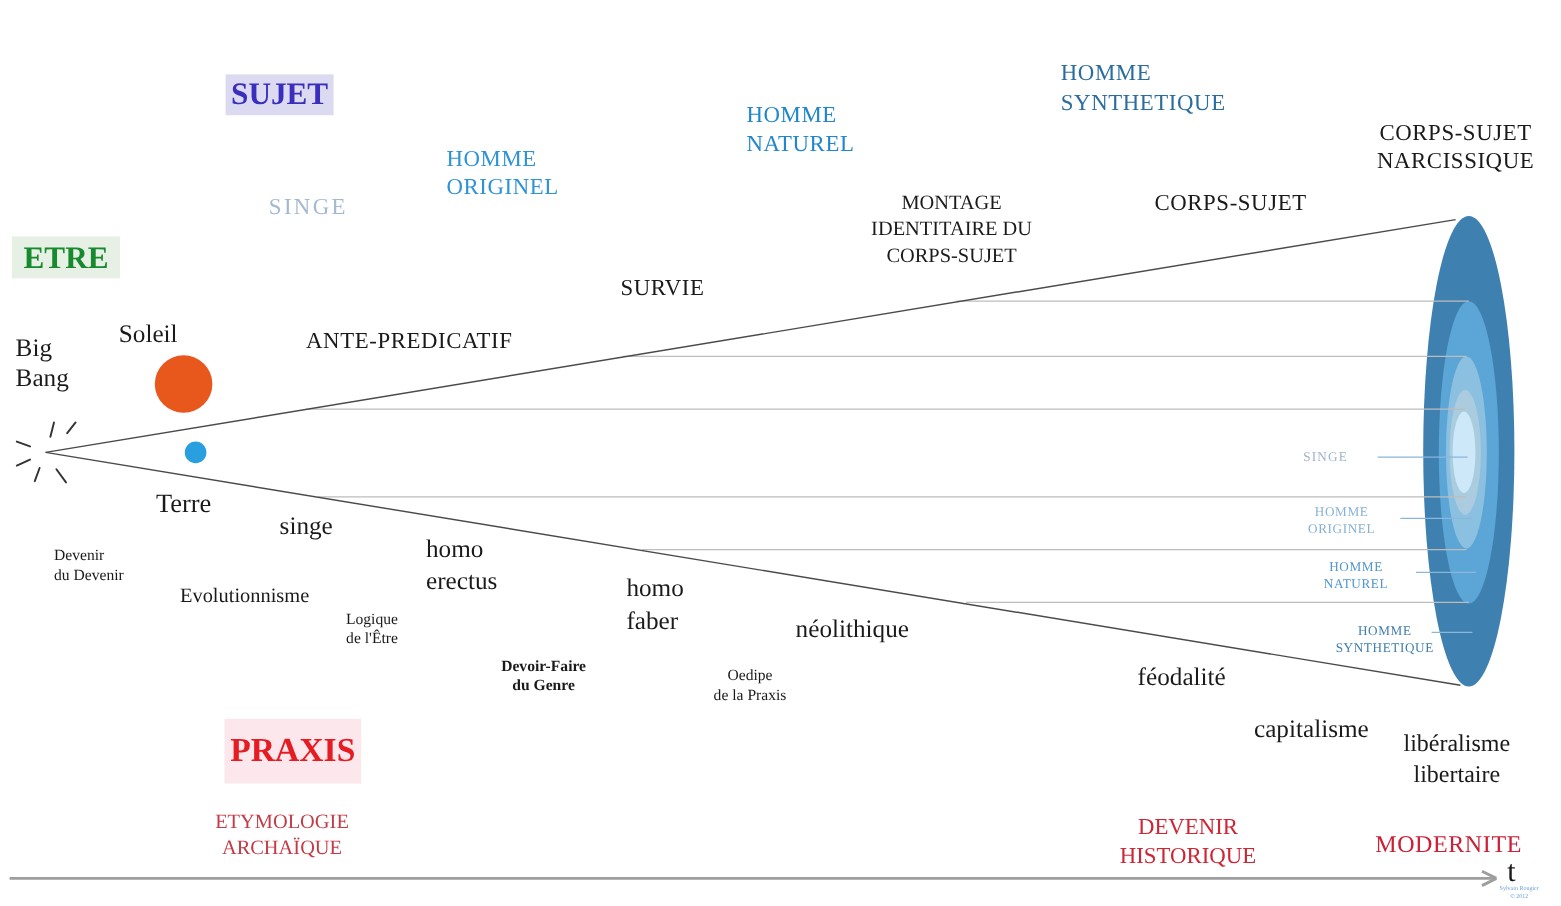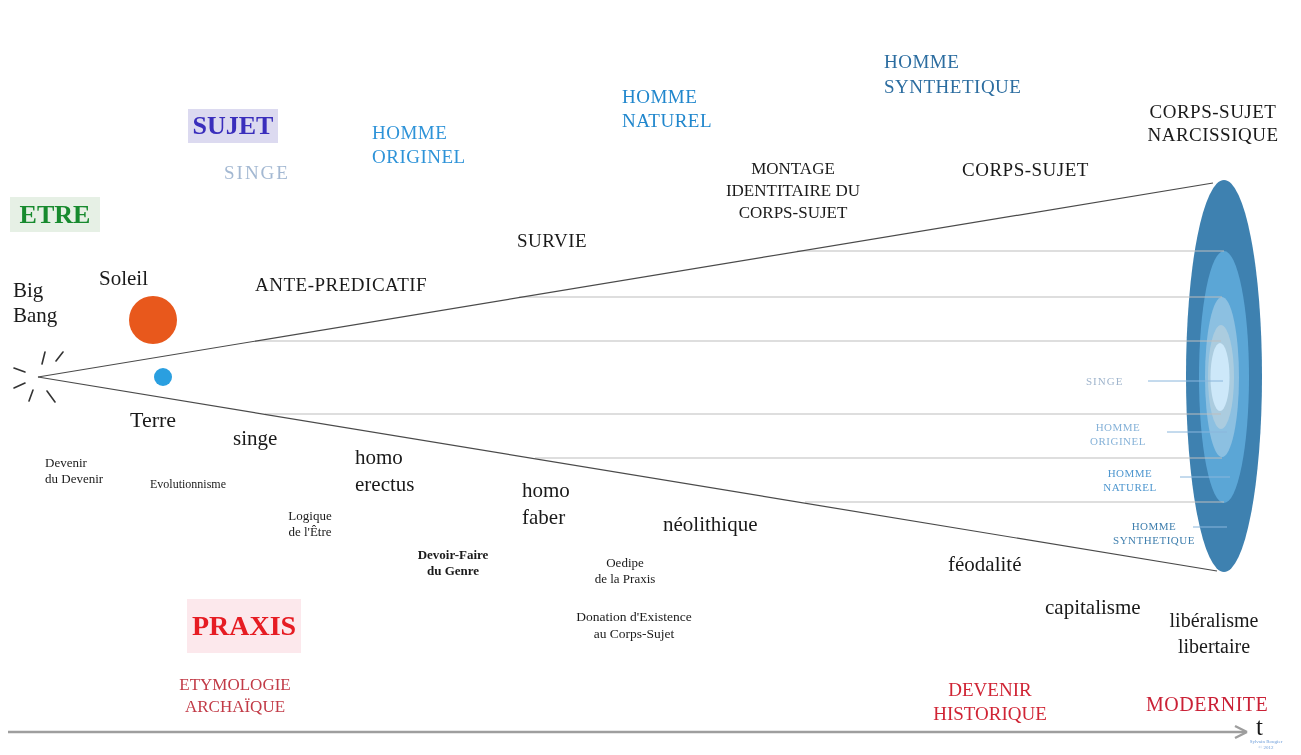--- a/index.html
+++ b/index.html
@@ -55,21 +55,21 @@
       <line x1="1193" y1="527" x2="1227" y2="527"></line>
     </g>
 
     <g stroke="#9e9e9e" stroke-width="2.4">
       <line x1="8" y1="732" x2="1246" y2="732"></line>
       <line x1="1235" y1="726" x2="1247" y2="732"></line>
       <line x1="1235" y1="738" x2="1247" y2="732"></line>
     </g>
   </svg>
 
-  <div class="box" style="left:188px;top:62px;width:90px;height:34px;background:#dcdaf0;color:#3a2ebc;font-size:26px;margin-top:47px;">SUJET</div>
+  <div class="box" style="left:188px;top:62px;width:90px;height:34px;background:#dcdaf0;color:#3a2ebc;font-size:26px;">SUJET</div>
   <div class="box" style="left:10px;top:197px;width:90px;height:35px;background:#e6f0e5;color:#178a2e;font-size:26px;text-align:center;">ETRE</div>
   <div class="box" style="left:187px;top:599px;width:114px;height:54px;background:#fce8ec;color:#e61c23;font-size:28px;">PRAXIS</div>
 
   <div class="lbl" style="left:224px;top:162px;font-size:19px;color:#a3b8d2;letter-spacing:2px;">SINGE</div>
   <div class="lbl caps" style="left:372px;top:121px;font-size:19px;color:#2e93d8;line-height:24px;">HOMME
 ORIGINEL</div>
   <div class="lbl caps" style="left:622px;top:85px;font-size:19px;color:#2187cd;line-height:24px;">HOMME
 NATUREL</div>
   <div class="lbl caps" style="left:884px;top:49px;font-size:19px;color:#2c6da0;line-height:25px;">HOMME
 SYNTHETIQUE</div>
@@ -94,29 +94,27 @@
   <div class="lbl" style="left:522px;top:477px;font-size:21px;line-height:27px;">homo
 faber</div>
   <div class="lbl" style="left:663px;top:512px;font-size:21px;">néolithique</div>
   <div class="lbl" style="left:948px;top:552px;font-size:21px;">féodalité</div>
   <div class="lbl" style="left:1045px;top:595px;font-size:21px;">capitalisme</div>
   <div class="lbl ctr" style="left:1158px;top:607px;width:112px;font-size:20px;line-height:26px;">libéralisme
 libertaire</div>
 
   <div class="lbl" style="left:45px;top:455px;font-size:13px;line-height:16px;">Devenir
 du Devenir</div>
-  <div class="lbl" style="left:150px;top:477px;font-size:12px;">Evolutionnisme</div>
+  <div class="lbl" style="left:150px;top:487px;font-size:17px;">Evolutionnisme</div>
   <div class="lbl ctr" style="left:272px;top:508px;width:76px;font-size:13px;line-height:16px;">Logique
 de l'Être</div>
   <div class="lbl ctr" style="left:406px;top:547px;width:94px;font-size:13px;line-height:16px;font-weight:bold;">Devoir-Faire
 du Genre</div>
   <div class="lbl ctr" style="left:578px;top:555px;width:94px;font-size:13px;line-height:16px;">Oedipe
 de la Praxis</div>
-  <div class="lbl ctr" style="left:558px;top:608px;width:152px;font-size:13.5px;line-height:17px;">Donation d'Existence
-au Corps-Sujet</div>
 
   <div class="lbl ctr" style="left:163px;top:674px;width:144px;font-size:17px;line-height:22px;color:#c23b47;">ETYMOLOGIE
 ARCHAÏQUE</div>
   <div class="lbl ctr" style="left:908px;top:678px;width:164px;font-size:19px;line-height:24px;color:#d02535;">DEVENIR
 HISTORIQUE</div>
   <div class="lbl caps" style="left:1146px;top:693px;font-size:20px;color:#ca2136;">MODERNITE</div>
 
   <div class="lbl" style="left:1086px;top:375px;font-size:11px;color:#9fb4cc;letter-spacing:1px;">SINGE</div>
   <div class="lbl ctr" style="left:1082px;top:420px;width:72px;font-size:11px;line-height:14px;color:#86b2d8;letter-spacing:.5px;">HOMME
 ORIGINEL</div>

